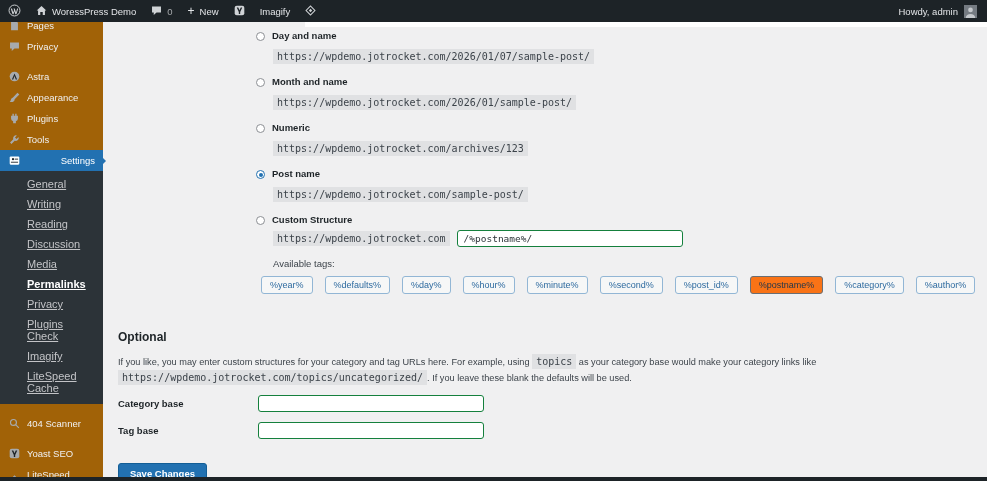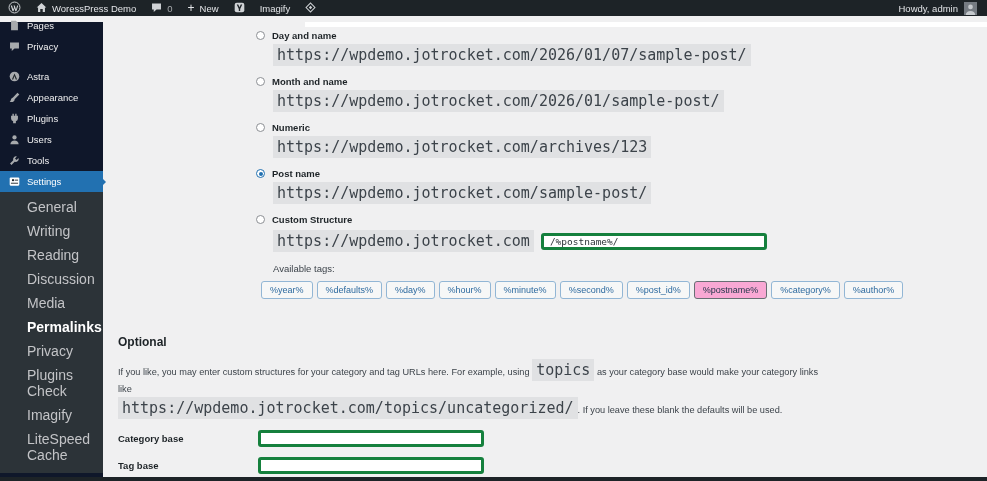--- a/index.html
+++ b/index.html
@@ -3,75 +3,75 @@
 <meta charset="utf-8">
 <style>
   * { box-sizing: border-box; }
   html,body { margin:0; padding:0; }
   body {
     width:987px; height:481px; overflow:hidden; position:relative;
     font-family:"Liberation Sans", sans-serif; background:#f0f0f1; color:#3c434a;
   }
   
   .adminbar {
-    position:absolute; top:0; left:0; right:0; height:16px; background:#1d2327;
+    position:absolute; top:0; left:0; right:0; height:22px; background:#1d2327;
     color:#e2e4e7; display:flex; justify-content:space-between; align-items:center;
     padding:0 10px 0 8px; font-size:9.5px; z-index:30;
   }
   .ab-left { display:flex; align-items:center; gap:15px; }
   .ab-item { display:flex; align-items:center; gap:5px; cursor:pointer; white-space:nowrap; }
   .ab-item .plus { font-size:12px; line-height:1; margin-top:-1px; }
   .count { color:#a7aaad; }
   .ab-right { display:flex; align-items:center; gap:6px; }
   .avatar { width:13px; height:13px; display:inline-block; overflow:hidden; }
   
   .sidebar {
-    position:absolute; top:22px; left:0; width:103px; bottom:2px; background:#0f172a;
+    position:absolute; top:22px; left:0; width:103px; bottom:2px; background:#a16207;
     color:#f0f0f1; font-size:9.5px; z-index:20;
   }
   .mi { display:flex; align-items:center; gap:7px; padding:5px 8px; position:relative; cursor:pointer; }
   .mi .ic { width:12px; flex:none; display:flex; justify-content:center; }
   .mi.clipped { margin-top:-7px; }
-  .mi.active { background:#2271b1; color:#fff; }
+  .mi.active { background:#2271b1; color:#fff;justify-content:space-between; }
   .mi.active::after {
     content:""; position:absolute; right:-7px; top:50%; margin-top:-4px;
     border:4px solid transparent; border-left-color:#2271b1;
   }
   .gap { height:9px; }
   .submenu { background:#2c3338; padding:3px 0 6px; }
-  .smi { padding:4px 8px 4px 27px; color:#c3c4c7; cursor:pointer; font-size:14px; }
+  .smi { padding:4px 8px 4px 27px; color:#c3c4c7; cursor:pointer; font-size:11px;text-decoration:underline; }
   .smi.active { color:#fff; font-weight:bold; }
   
   .content { position:absolute; left:103px; top:22px; right:0; bottom:0; background:#f0f0f1; }
   .notice-strip { position:absolute; top:0; left:202px; right:0; height:5px; background:#ffffff; }
   .options { padding:8px 0 0 153px; }
   .opt { margin-bottom:12px; }
-  .opt-head { display:flex; align-items:center; gap:7px; cursor:pointer; }
+  .opt-head { display:flex; align-items:flex-end; gap:7px; cursor:pointer; }
   .radio { width:9px; height:9px; border:1px solid #8c8f94; border-radius:50%; background:#fff; flex:none; position:relative; }
   .radio.checked { border-color:#2271b1; }
   .radio.checked::after { content:""; position:absolute; left:1.5px; top:1.5px; right:1.5px; bottom:1.5px; border-radius:50%; background:#2271b1; }
   .opt-label { font-weight:bold; color:#1d2327; font-size:9.5px; }
   .opt-url { margin:5px 0 0 17px; }
   code {
-    font-family:"DejaVu Sans Mono", monospace; font-size:15px;
+    font-family:"DejaVu Sans Mono", monospace; font-size:10px;
     background:#e0e1e3; padding:2px 4px; color:#3c434a;
   }
   .custom-row { display:flex; align-items:center; gap:7px; margin:5px 0 0 17px; }
   input.txt {
-    height:17px; border:3px solid #15803d; border-radius:3px; background:#fff;
+    height:17px; border:1px solid #15803d; border-radius:3px; background:#fff;
     font-size:9.5px; padding:0 6px; font-family:"DejaVu Sans Mono", monospace; color:#2c3338;
   }
   .struct-input { width:226px; }
   .avail-label { margin:11px 0 7px 17px; font-size:9.5px; color:#3c434a; }
-  .tags { margin-left:5px; display:flex; gap:4px; flex-wrap:nowrap; }
+  .tags { margin-left:5px; display:flex; gap:12px; flex-wrap:nowrap; }
   .tag {
     background:#f6f7f7; border:1px solid #92b6d5; color:#2d6a9f; font-size:9px;
     padding:3px 8px; border-radius:3px; cursor:pointer; font-family:"Liberation Sans", sans-serif; white-space:nowrap;
   }
-  .tag.active { background:#f9a8d4; border-color:#696e74; color:#23374b; }
+  .tag.active { background:#f97316; border-color:#696e74; color:#23374b; }
   .optional { padding:12px 0 0 15px; }
   .optional h2 { font-size:12px; color:#1d2327; margin:12px 0 10px; font-weight:bold; }
   .desc { font-size:9.2px; line-height:1.55; margin:0; width:710px; color:#3c434a; }
   .field-row { display:flex; align-items:center; margin-top:10px; }
   .field-row label { width:140px; font-weight:bold; font-size:9.5px; color:#1d2327; }
   .field-input { width:226px; font-family:"Liberation Sans", sans-serif; }
   .btn-primary {
     margin-top:24px; background:#2271b1; border:1px solid #135e96; color:#fff;
     font-size:9.5px; font-weight:bold; padding:4px 11px; border-radius:3px; cursor:pointer;
     font-family:"Liberation Sans", sans-serif;
@@ -168,29 +168,20 @@
       </span>
       <span class="lbl">Appearance</span>
     </div>
     <div class="mi">
       <span class="ic">
         <svg width="11" height="11" viewBox="0 0 16 16">
           <path fill="#a7aaad" d="M5 1h2v3h2V1h2v3h2v4a4 4 0 0 1-3 3.87V15H6v-3.13A4 4 0 0 1 3 8V4h2z"></path>
         </svg>
       </span>
       <span class="lbl">Plugins</span>
-    </div>
-    <div class="mi">
-      <span class="ic">
-        <svg width="11" height="11" viewBox="0 0 16 16">
-          <circle cx="8" cy="5" r="3.1" fill="#a7aaad"></circle>
-          <path fill="#a7aaad" d="M2 15c0-3.3 2.7-5.4 6-5.4s6 2.1 6 5.4z"></path>
-        </svg>
-      </span>
-      <span class="lbl">Users</span>
     </div>
     <div class="mi">
       <span class="ic">
         <svg width="11" height="11" viewBox="0 0 16 16">
           <path fill="#a7aaad" d="M13.8 4.5 11 7.3 8.7 5l2.8-2.8A4 4 0 0 0 6 6.5c0 .4.1.8.2 1.2l-4.7 4.7 2.1 2.1 4.7-4.7c.4.1.8.2 1.2.2a4 4 0 0 0 4.3-5.5z"></path>
         </svg>
       </span>
       <span class="lbl">Tools</span>
     </div>
     <div class="mi active">

